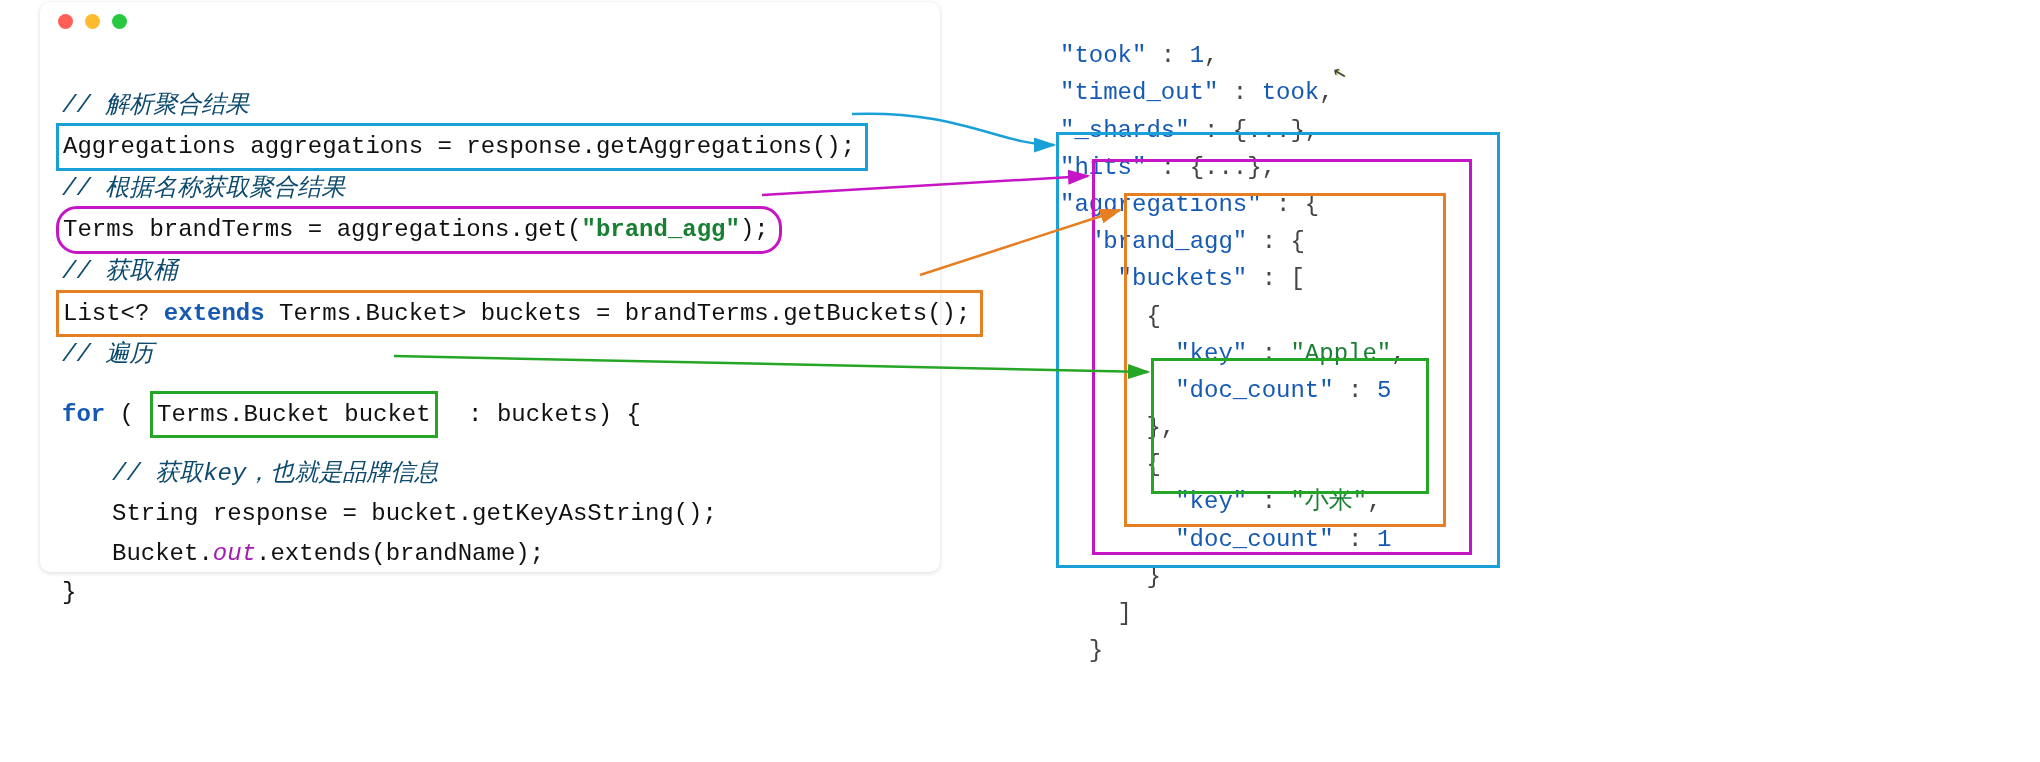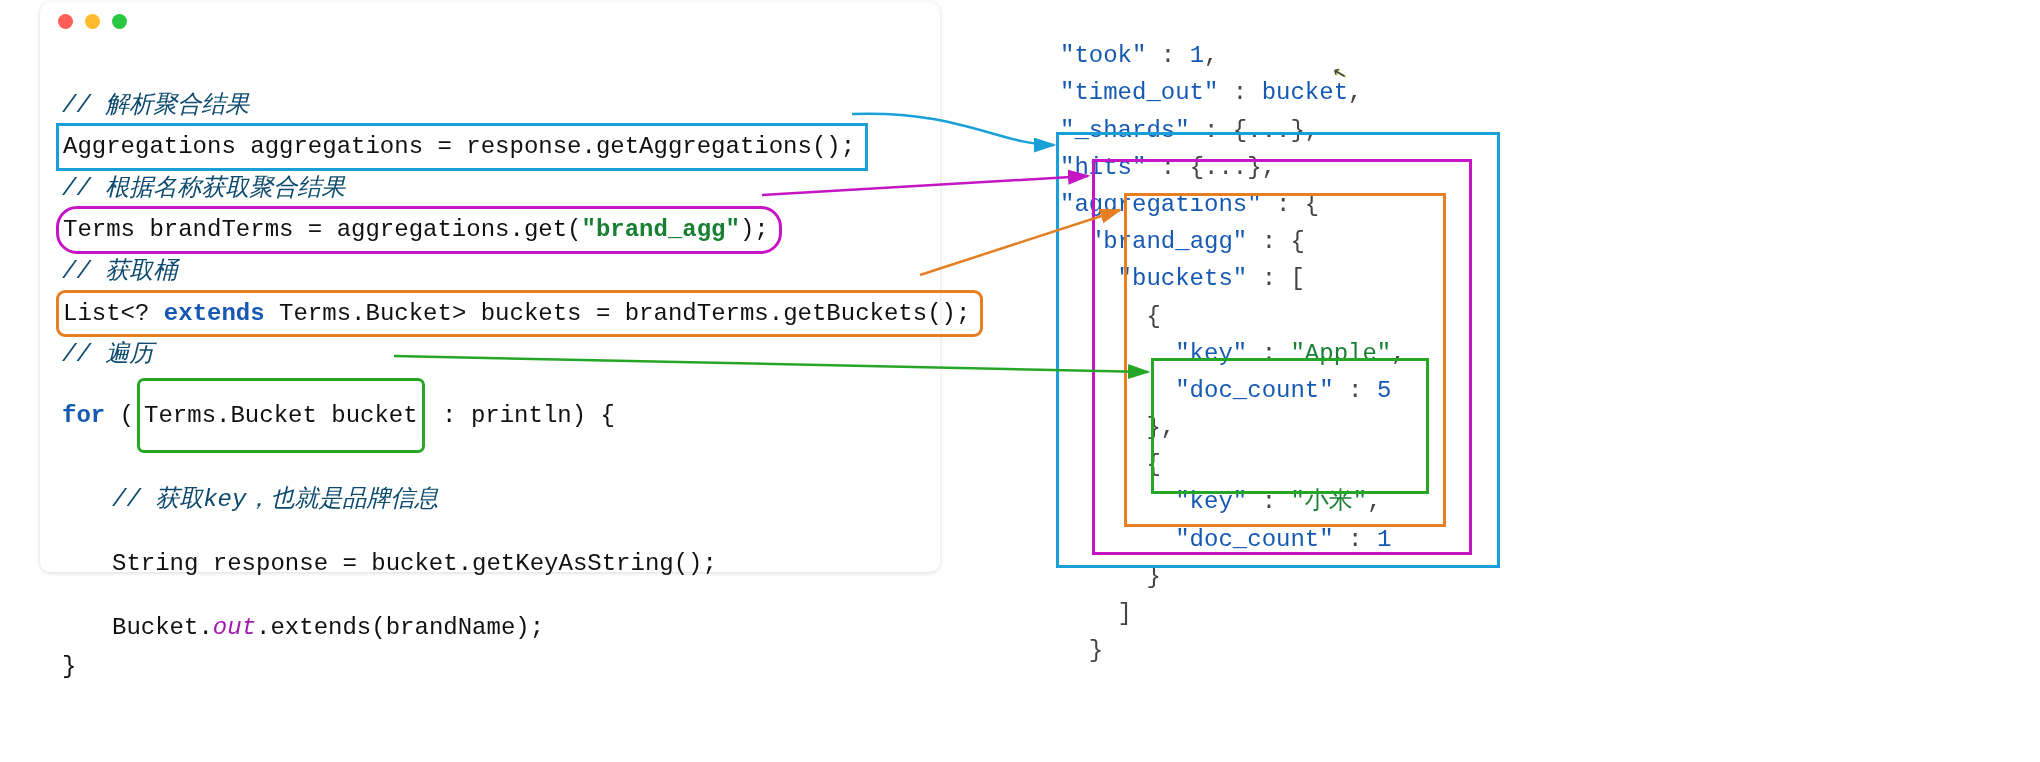--- a/index.html
+++ b/index.html
@@ -38,32 +38,32 @@
   .dot.yellow{background:#febb2e;}
   .dot.green{background:#28c840;}
   .code-area{
     padding:6px 22px 10px 22px;
     white-space:pre;
   }
   .cmt{color:#0c4a6e;font-style:italic;}
   .kw{color:#1559b3;font-weight:bold;}
   .str{color:#187f33;font-weight:bold;}
   .fld{color:#a21caf;font-style:italic;}
-  .indent1{padding-left:50px;display:inline-block;margin-top:24px;}
+  .indent1{padding-left:50px;display:inline-block;}
 
   
   .hl{
     display:inline-block;
     border:3px solid;
     padding:1px 10px 1px 4px;
     margin:-2px 0 -2px -6px;
   }
   .hl-blue  {border-color:#1aa0d8;}
   .hl-magenta{border-color:#c515c5;border-radius:21px;}
-  .hl-orange{border-color:#e67e22;border-radius:9px;}
+  .hl-orange{border-color:#e67e22;}
   .hl-green {border-color:#26a626;}
 
   
   .json-panel{
     position:absolute;
     left:1060px;
     top:0;
     width:520px;
     font-size:24px;
     line-height:1.55;
@@ -114,30 +114,30 @@
     <span class="dot green"></span>
   </div>
   <div class="code-area">
 <span class="cmt">// 解析聚合结果</span>
 <span class="hl hl-blue"><span>Aggregations aggregations = response.getAggregations();</span></span>
 <span class="cmt">// 根据名称获取聚合结果</span>
 <span class="hl hl-magenta"><span>Terms brandTerms = aggregations.get(</span><span class="str">"brand_agg"</span><span>);</span></span>
 <span class="cmt">// 获取桶</span>
 <span class="hl hl-orange"><span>List&lt;? </span><span class="kw">extends</span><span> Terms.Bucket&gt; buckets = brandTerms.getBuckets();</span></span>
 <span class="cmt">// 遍历</span>
-<span class="kw">for</span><span> (</span><span class="hl hl-green" style="padding:15px 4px;margin:3px;border-radius:7px;"><span>Terms.Bucket bucket</span></span><span> : println) {</span>
+<span class="kw">for</span><span> (</span><span class="hl hl-green" style="padding:1px 4px;margin:16px;"><span>Terms.Bucket bucket</span></span><span> : buckets) {</span>
 <span class="indent1"><span class="cmt">// 获取key，也就是品牌信息</span></span>
 <span class="indent1"><span>String response = bucket.getKeyAsString();</span></span>
 <span class="indent1"><span>Bucket.</span><span class="fld">out</span><span>.extends(brandName);</span></span>
 <span>}</span></div>
 </div>
 
 <div class="json-panel">
 <span class="jk">"took"</span><span class="jp"> : </span><span class="jn">1</span><span class="jp">,</span>
-<span class="jk">"timed_out"</span><span class="jp"> : </span><span class="jn">bucket</span><span class="jp">,</span>
+<span class="jk">"timed_out"</span><span class="jp"> : </span><span class="jn">took</span><span class="jp">,</span>
 <span class="jk">"_shards"</span><span class="jp"> : {...},</span>
 <span class="jk">"hits"</span><span class="jp"> : {...},</span>
 <span class="jk">"aggregations"</span><span class="jp"> : {</span>
   <span class="jk">"brand_agg"</span><span class="jp"> : {</span>
     <span class="jk">"buckets"</span><span class="jp"> : [</span>
       <span class="jp">{</span>
         <span class="jk">"key"</span><span class="jp"> : </span><span class="js">"Apple"</span><span class="jp">,</span>
         <span class="jk">"doc_count"</span><span class="jp"> : </span><span class="jn">5</span>
       <span class="jp">},</span>
       <span class="jp">{</span>

